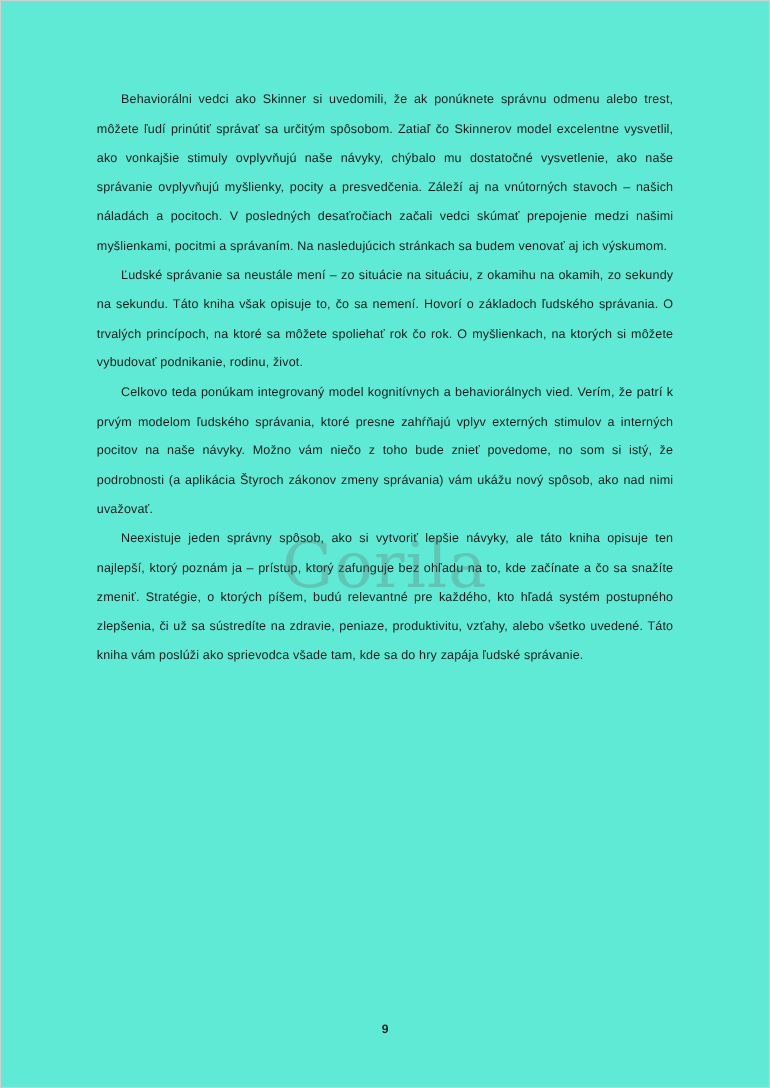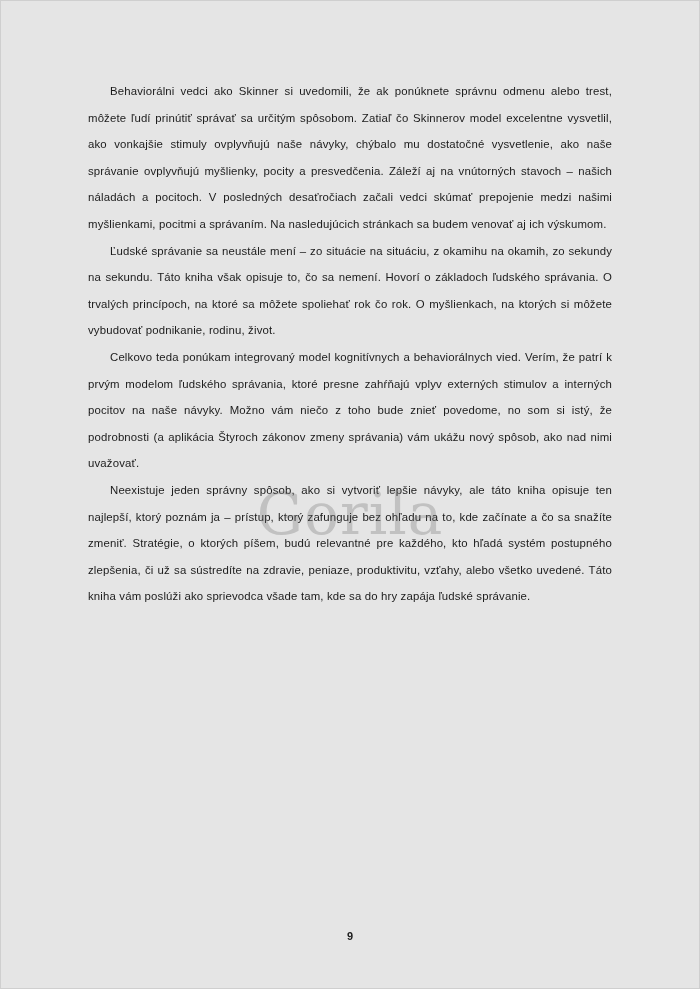--- a/index.html
+++ b/index.html
@@ -7,21 +7,21 @@
     padding: 0;
     background: #8a8a8a;
   }
   body {
     font-family: "Liberation Sans", sans-serif;
   }
   .page {
     position: relative;
     width: 700px;
     height: 989px;
-    background: #e5e5e5;
+    background: #5eead4;
     box-sizing: border-box;
     overflow: hidden;
   }
   .page-border {
     position: absolute;
     left: 0;
     top: 0;
     width: 700px;
     height: 989px;
     border: 1px solid #cfcfcf;

